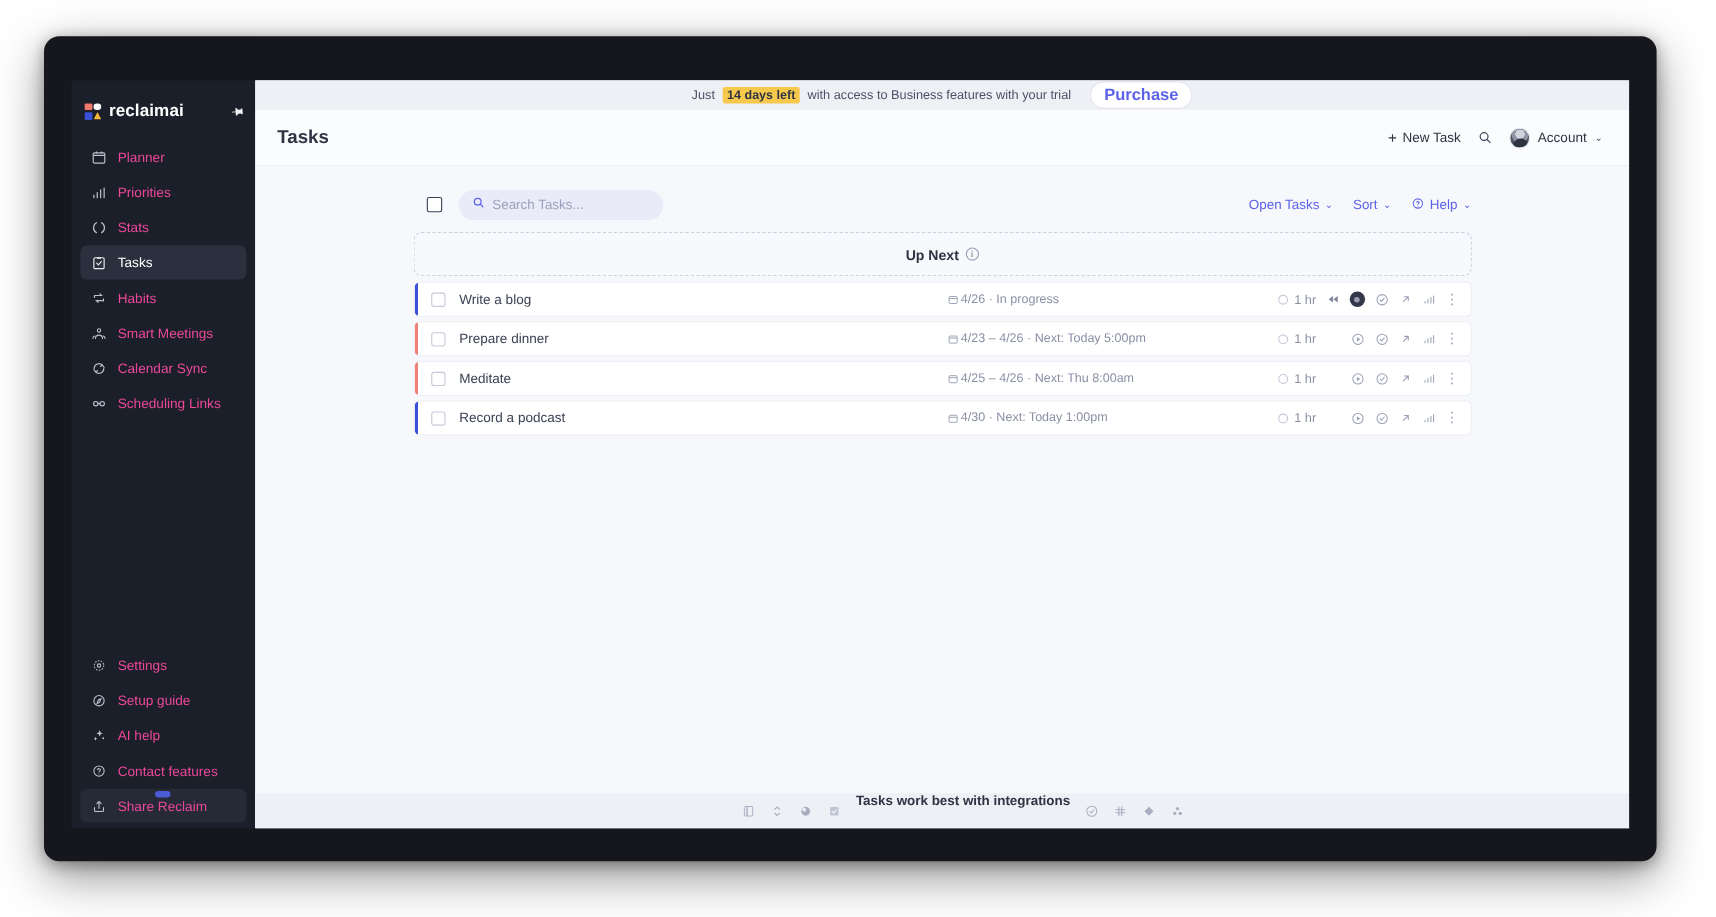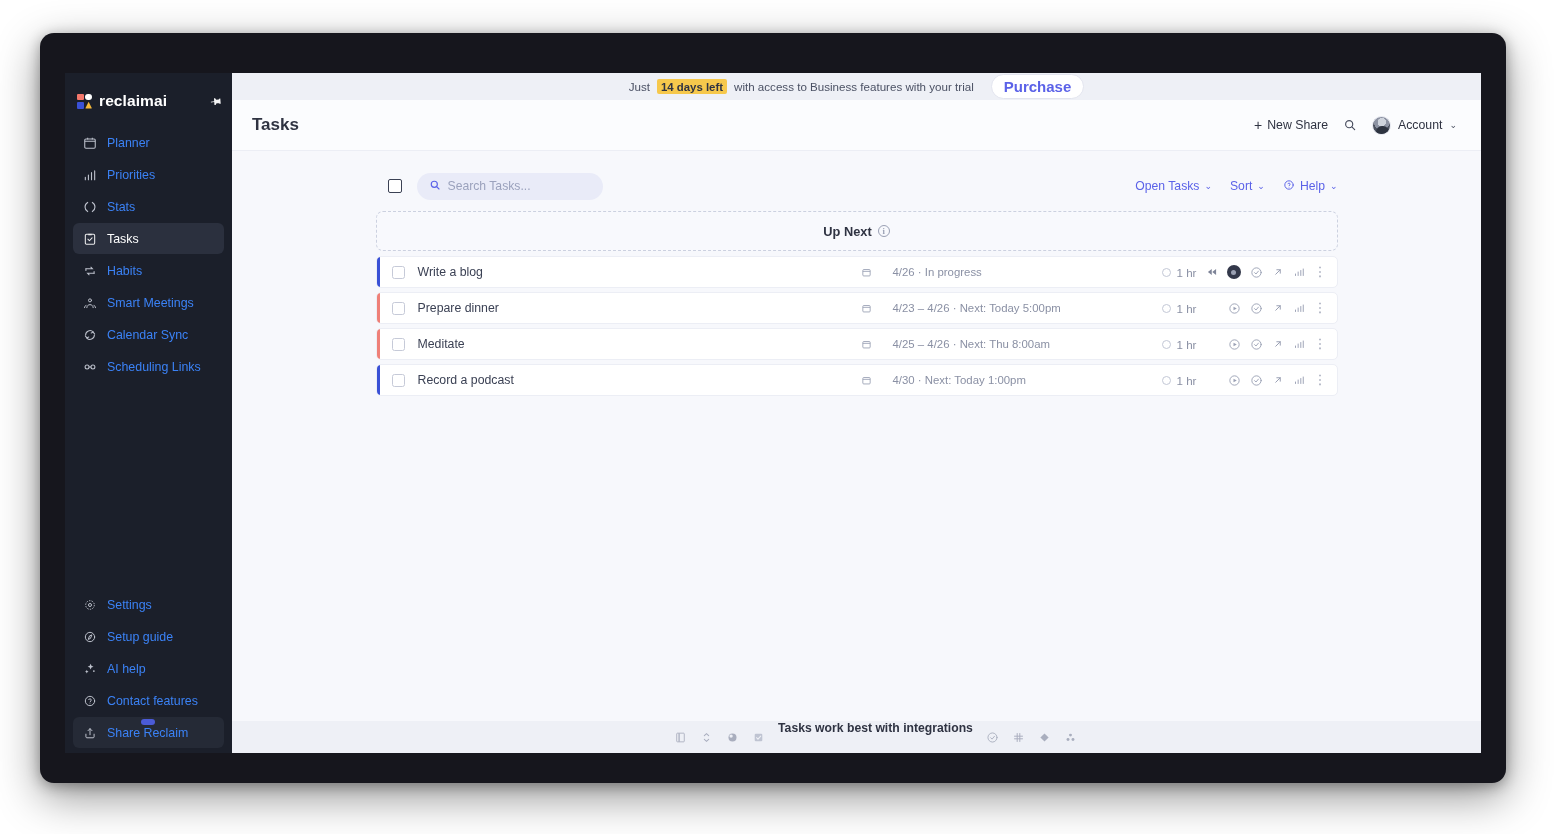--- a/index.html
+++ b/index.html
@@ -50,21 +50,21 @@
   }
   .pin {
     margin-left: auto; color: #fff; font-size: 11px; opacity: .95;
     transform: rotate(40deg); display: flex; align-items: center;
   }
 
   .nav { margin-top: 4px; }
   .nav-item {
     display: flex; align-items: center; gap: 10px;
     height: 31px; margin: 1px 8px; padding: 0 10px;
-    border-radius: 6px; color: #3b82f6; cursor: pointer;
+    border-radius: 6px; color: #ec4899; cursor: pointer;
     font-size: 12.4px; font-weight: 500;
   }
   .nav-item.active { background: #2b303e; color: #fff; }
   .nav-item .ic { width: 14px; height: 14px; flex: 0 0 14px; display:flex; align-items:center; justify-content:center; opacity:.9;}
   .nav-item .ic svg { width: 14px; height: 14px; display: block; }
 
   #sidebar-bottom { position: absolute; left: 0; bottom: 0; width: 100%; padding-bottom: 4px; }
   .share-row { background: #252a36; }
   .beta-dot {
     position: absolute; left: 76px; bottom: 28px;
@@ -181,21 +181,21 @@
     border-radius: 2.5px; background: #fff; margin-left: 15px; cursor: pointer;
     flex: 0 0 13px;
   }
   .task-title {
     margin-left: 13px; font-size: 12.3px; color: #3b4154; font-weight: 400;
     white-space: nowrap;
     text-align: right;
   }
   .task-meta {
     position: absolute; left: 484px;
-    display: flex; align-items: center; gap: 21px;
+    display: flex; align-items: center; gap: 2px;
     font-size: 11.4px; color: #8a90a4;
   }
   .task-meta .cal { display: flex; align-items: center; color: #9aa0b4; }
   .task-dur {
     position: absolute; left: 785px;
     display: flex; align-items: center; gap: 6px;
     font-size: 11.6px; color: #8a90a4;
   }
   .dur-ring {
     width: 9px; height: 9px; border: 1.3px solid #c3c8d6; border-radius: 50%;
@@ -388,21 +388,21 @@
         <span class="hl">14 days left</span>
         <span>with access to Business features with your trial</span>
         <button id="purchase-btn">Purchase</button>
       </div>
 
       <div id="page-header">
         <div id="page-title">Tasks</div>
         <div id="header-actions">
           <div id="new-task-btn">
             <span class="plus">+</span>
-            <span>New Share</span>
+            <span>New Task</span>
           </div>
           <span id="header-search-icon">
             <svg viewBox="0 0 24 24" width="14" height="14" fill="none" stroke="#4a4f60" stroke-width="2" stroke-linecap="round">
                 <circle cx="10.6" cy="10.6" r="6.1"></circle>
                 <path d="M15.2 15.2 20 20"></path>
               </svg>
           </span>
           <div id="account-chip">
             <span id="avatar"></span>
             <span id="account-label">Account</span>

